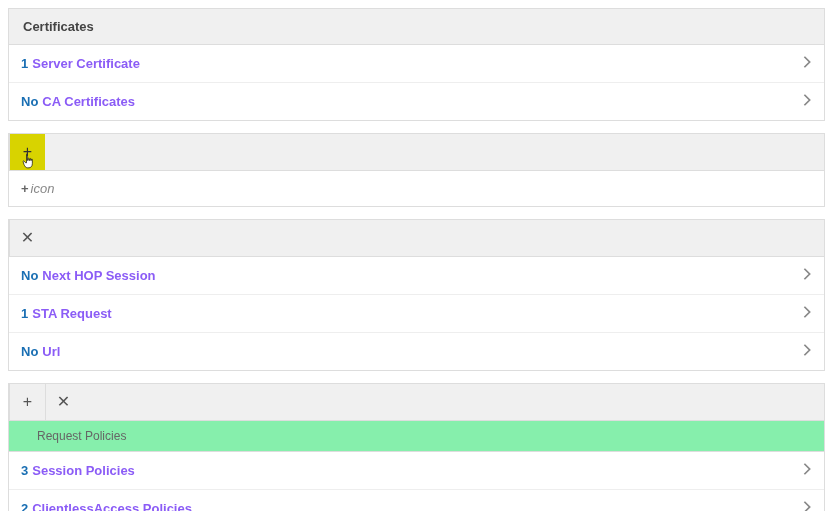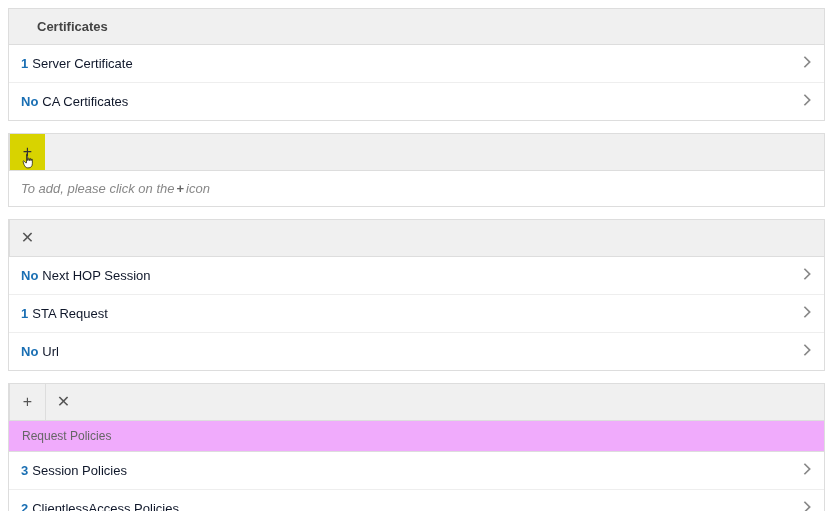--- a/index.html
+++ b/index.html
@@ -18,21 +18,21 @@
     .section-header {
       background: #f0f0f0;
       display: flex;
       align-items: center;
       justify-content: space-between;
       border-bottom: 1px solid #ddd;
     }
     .section-title {
       font-weight: bold;
       color: #444;
-      padding: 10px 28px;
+      padding: 10px 14px;
       font-size: 13px;
     }
     .header-actions {
       display: flex;
       align-items: stretch;
       height: 100%;
     }
     .header-btn {
       width: 36px;
       min-height: 36px;
@@ -44,22 +44,22 @@
       font-size: 14px;
       color: #555;
       position: relative;
       background: #f0f0f0;
     }
     .header-btn.highlight {
       background: #d8d300;
       color: #333;
     }
     .subheader {
-      background: #f0abfc;
-      padding: 8px 13px;
+      background: #86efac;
+      padding: 8px 28px;
       font-size: 12px;
       color: #666;
       border-bottom: 1px solid #ddd;
     }
     .row {
       display: flex;
       align-items: center;
       justify-content: space-between;
       padding: 10px 12px;
       border-bottom: 1px solid #eee;
@@ -71,22 +71,23 @@
       display: flex;
       align-items: baseline;
       gap: 4px;
     }
     .row-count {
       color: #1a6fb3;
       font-weight: bold;
       font-size: 13px;
     }
     .row-label {
-      color: #0f172a;
-      font-size: 13px;
+      color: #8b5cf6;
+      font-size: 13px;
+      font-weight: bold;
     }
     .row-hint {
       color: #888;
       font-style: italic;
       font-size: 13px;
       padding: 10px 12px;
       display: flex;
       align-items: center;
       gap: 2px;
     }
@@ -152,21 +153,20 @@
         <span class="plus-icon">+</span>
         <span class="cursor-hand">
           <svg viewBox="0 0 20 24">
             <path d="M7 3 C7 2 8 2 8 3 L8 10 L9 10 L9 8 C9 7 10 7 10 8 L10 10 L11 10 L11 8.5 C11 7.5 12 7.5 12 8.5 L12 10 L13 10 L13 9 C13 8 14 8 14 9 L14 14 C14 17 12 19 10 19 L8 19 C6 19 5 17 4 15 L3 12 C2.5 11 3.5 10 4 11 L6 13 L7 13 Z" fill="#fff" stroke="#000" stroke-width="0.8"></path>
           </svg>
         </span>
       </div>
     </div>
   </div>
   <div class="row-hint">
-    <span>To add, please click on the </span>
     <span class="hint-plus">+</span>
     <span> icon</span>
   </div>
 </div>
 
 <div class="section">
   <div class="section-header">
     <div class="header-actions">
       <div class="header-btn">
         <span class="close-icon">✕</span>

